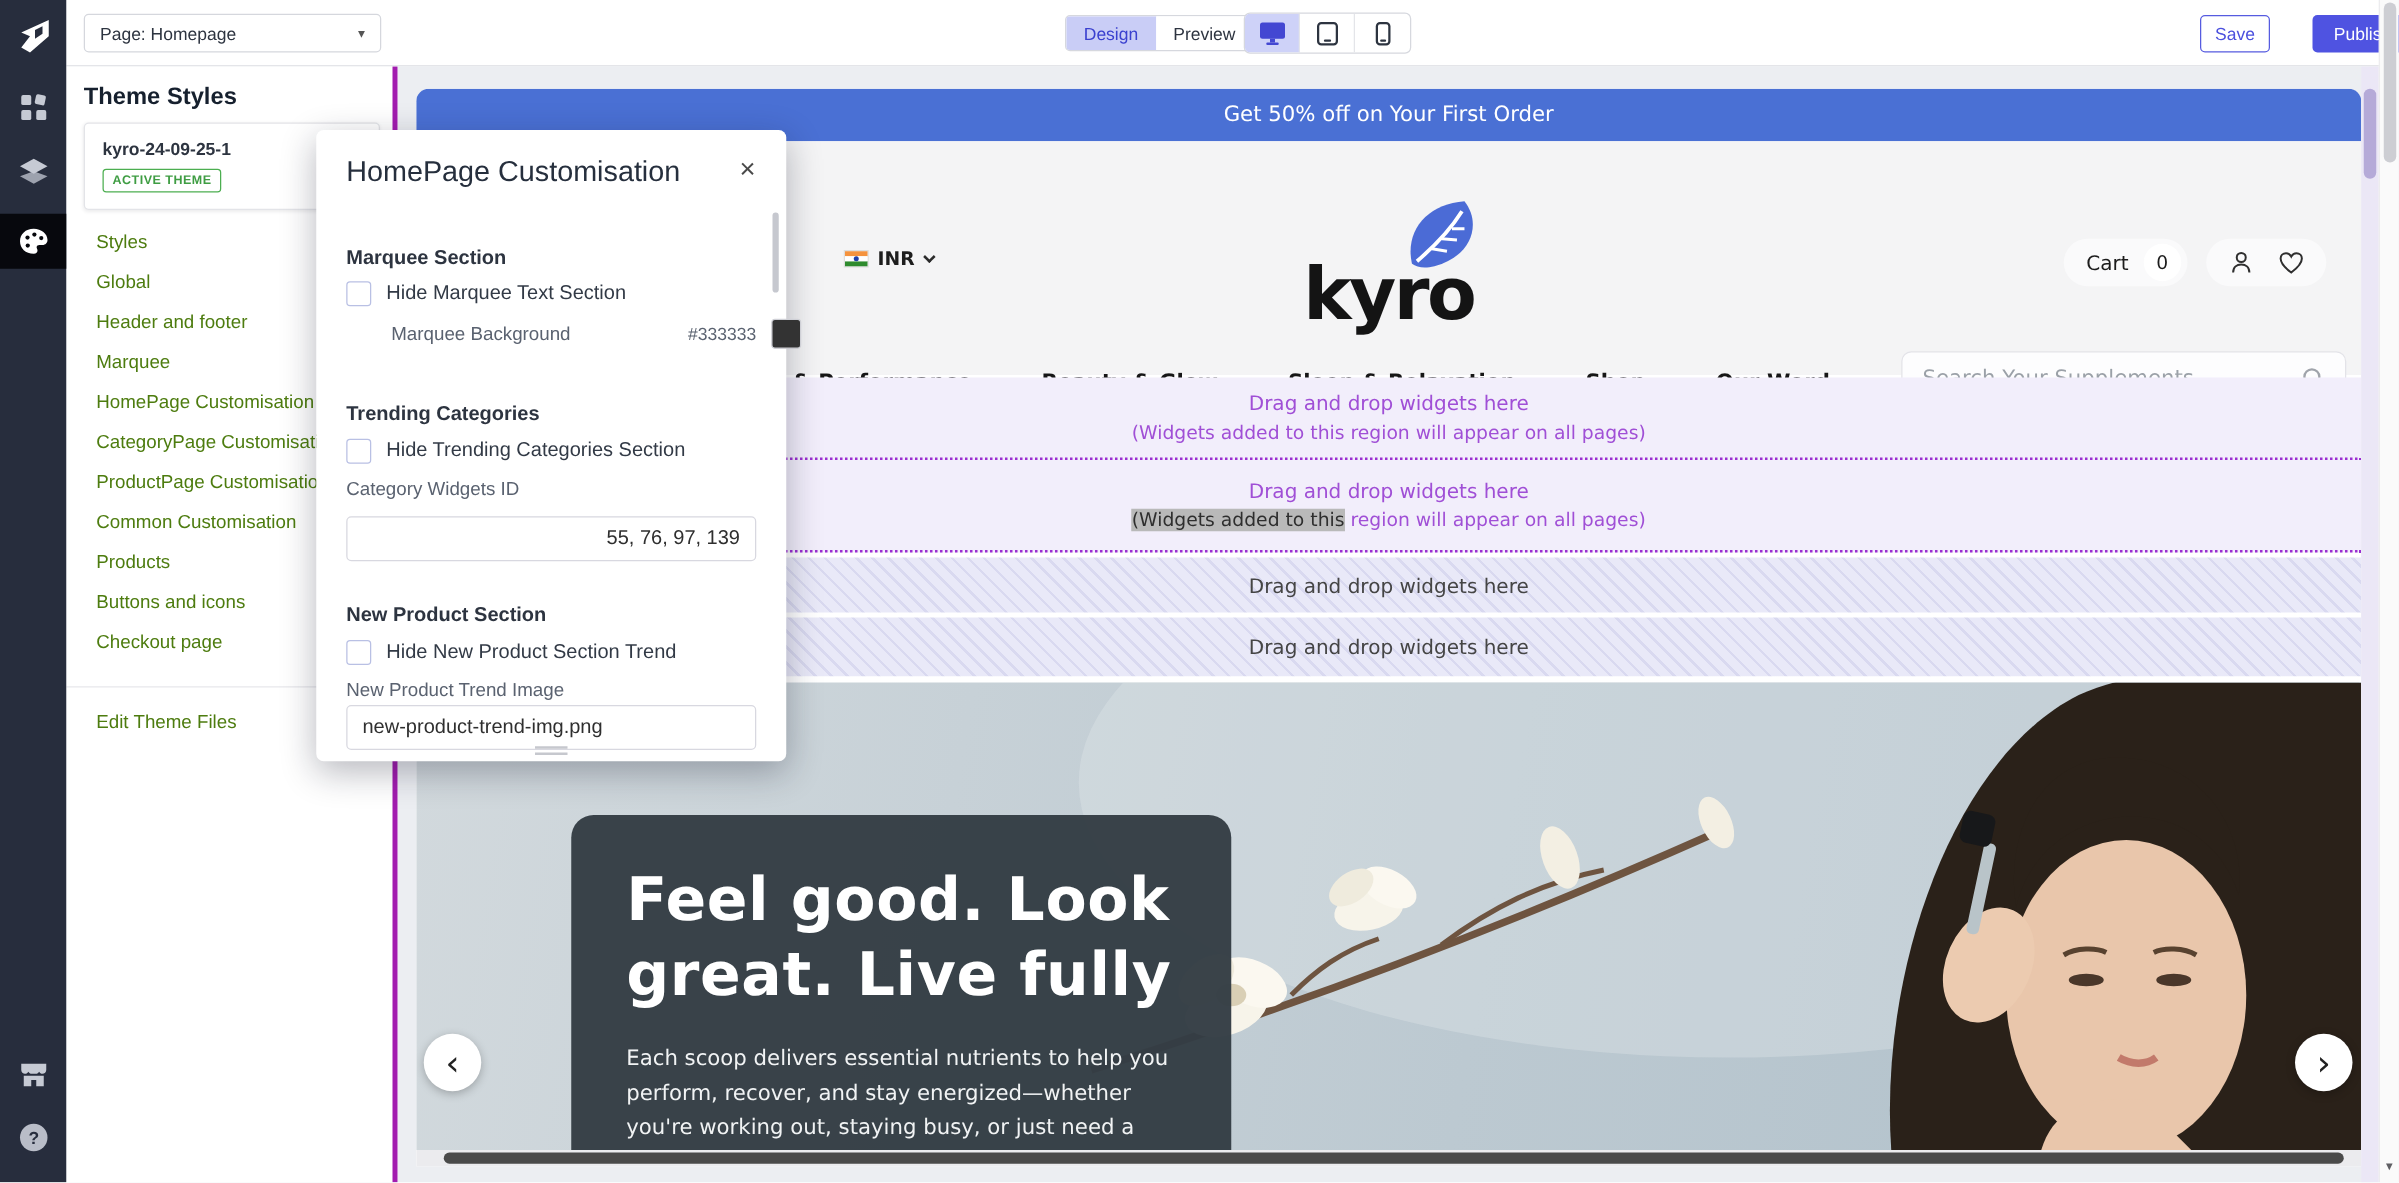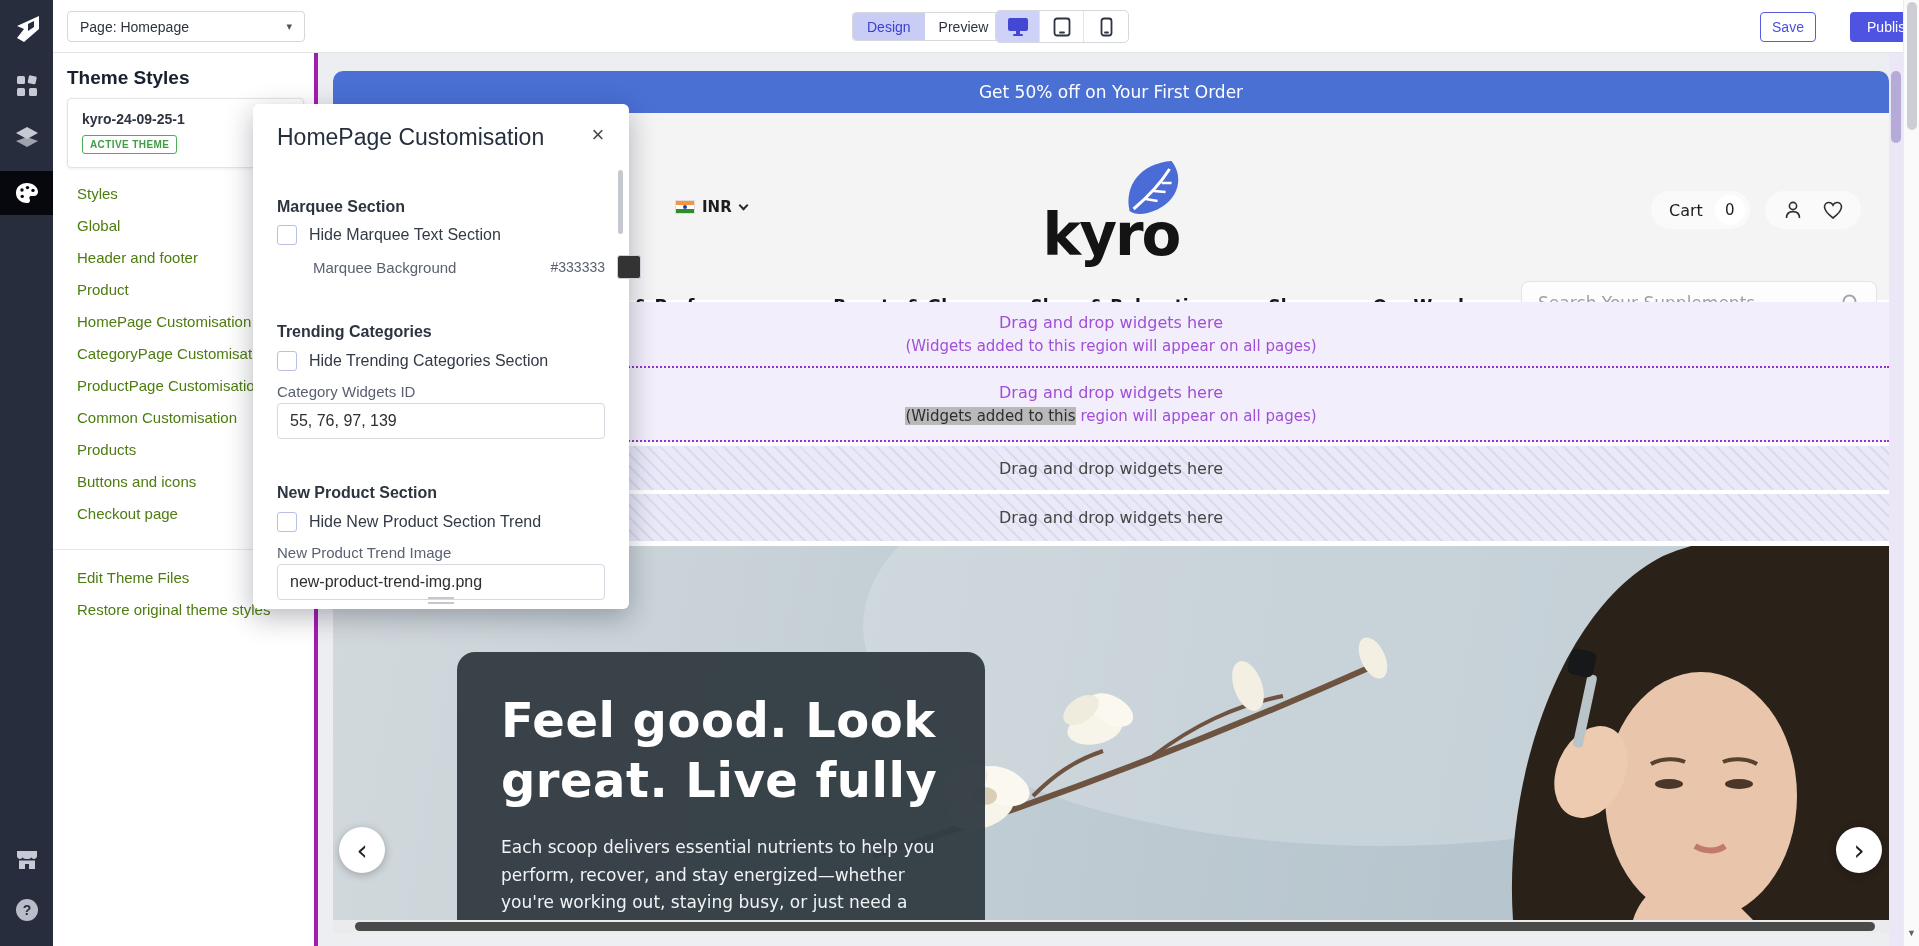--- a/index.html
+++ b/index.html
@@ -268,33 +268,32 @@
   <div class="abs panel">
     <div class="panel-title">Theme Styles</div>
     <div class="theme-card">
       <div class="theme-name">kyro-24-09-25-1</div>
       <span class="theme-badge">ACTIVE THEME</span>
     </div>
     <div class="menu">
       <div class="menu-item">Styles</div>
       <div class="menu-item">Global</div>
       <div class="menu-item">Header and footer</div>
-      <div class="menu-item">Product</div>
+      <div class="menu-item">Marquee</div>
       <div class="menu-item">HomePage Customisation</div>
       <div class="menu-item">CategoryPage Customisation</div>
       <div class="menu-item">ProductPage Customisation</div>
       <div class="menu-item">Common Customisation</div>
       <div class="menu-item">Products</div>
       <div class="menu-item">Buttons and icons</div>
       <div class="menu-item">Checkout page</div>
     </div>
     <div class="panel-sep"></div>
     <div class="menu-footer">
       <div class="menu-item">Edit Theme Files</div>
-      <div class="menu-item">Restore original theme styles</div>
     </div>
   </div>
 
   <div class="abs rail">
     <div class="rail-item" style="top:8px;">
       <svg width="26" height="28" viewBox="0 0 26 28">
         <path d="M25 0 L3 10 L10 13 L10 26 L25 13 Z M10 13 L3 22 L10 26" fill="#fff"></path>
         <path d="M14 8 L20 5 L20 11 L14 15 Z" fill="#272d3d"></path>
       </svg>
     </div>
@@ -385,21 +384,21 @@
         <span class="m-swatch" style="background: rgb(51, 51, 51);"></span>
       </span>
     </div>
 
     <div class="m-head" style="top:219px;">Trending Categories</div>
     <div class="m-check" style="top:247px;">
       <div class="m-box"></div>
       <span>Hide Trending Categories Section</span>
     </div>
     <div class="m-label" style="top:279px;">Category Widgets ID</div>
-    <input class="m-input" style="top: 299px;" type="text" value="55, 76, 97, 139">
+    <input class="m-input" style="top: 309px; text-align: right;" type="text" value="55, 76, 97, 139">
 
     <div class="m-head" style="top:380px;">New Product Section</div>
     <div class="m-check" style="top:408px;">
       <div class="m-box"></div>
       <span>Hide New Product Section Trend</span>
     </div>
     <div class="m-label" style="top:440px;">New Product Trend Image</div>
     <input class="m-input" style="top: 460px;" type="text" value="new-product-trend-img.png">
 
     <div class="m-scroll"></div>

